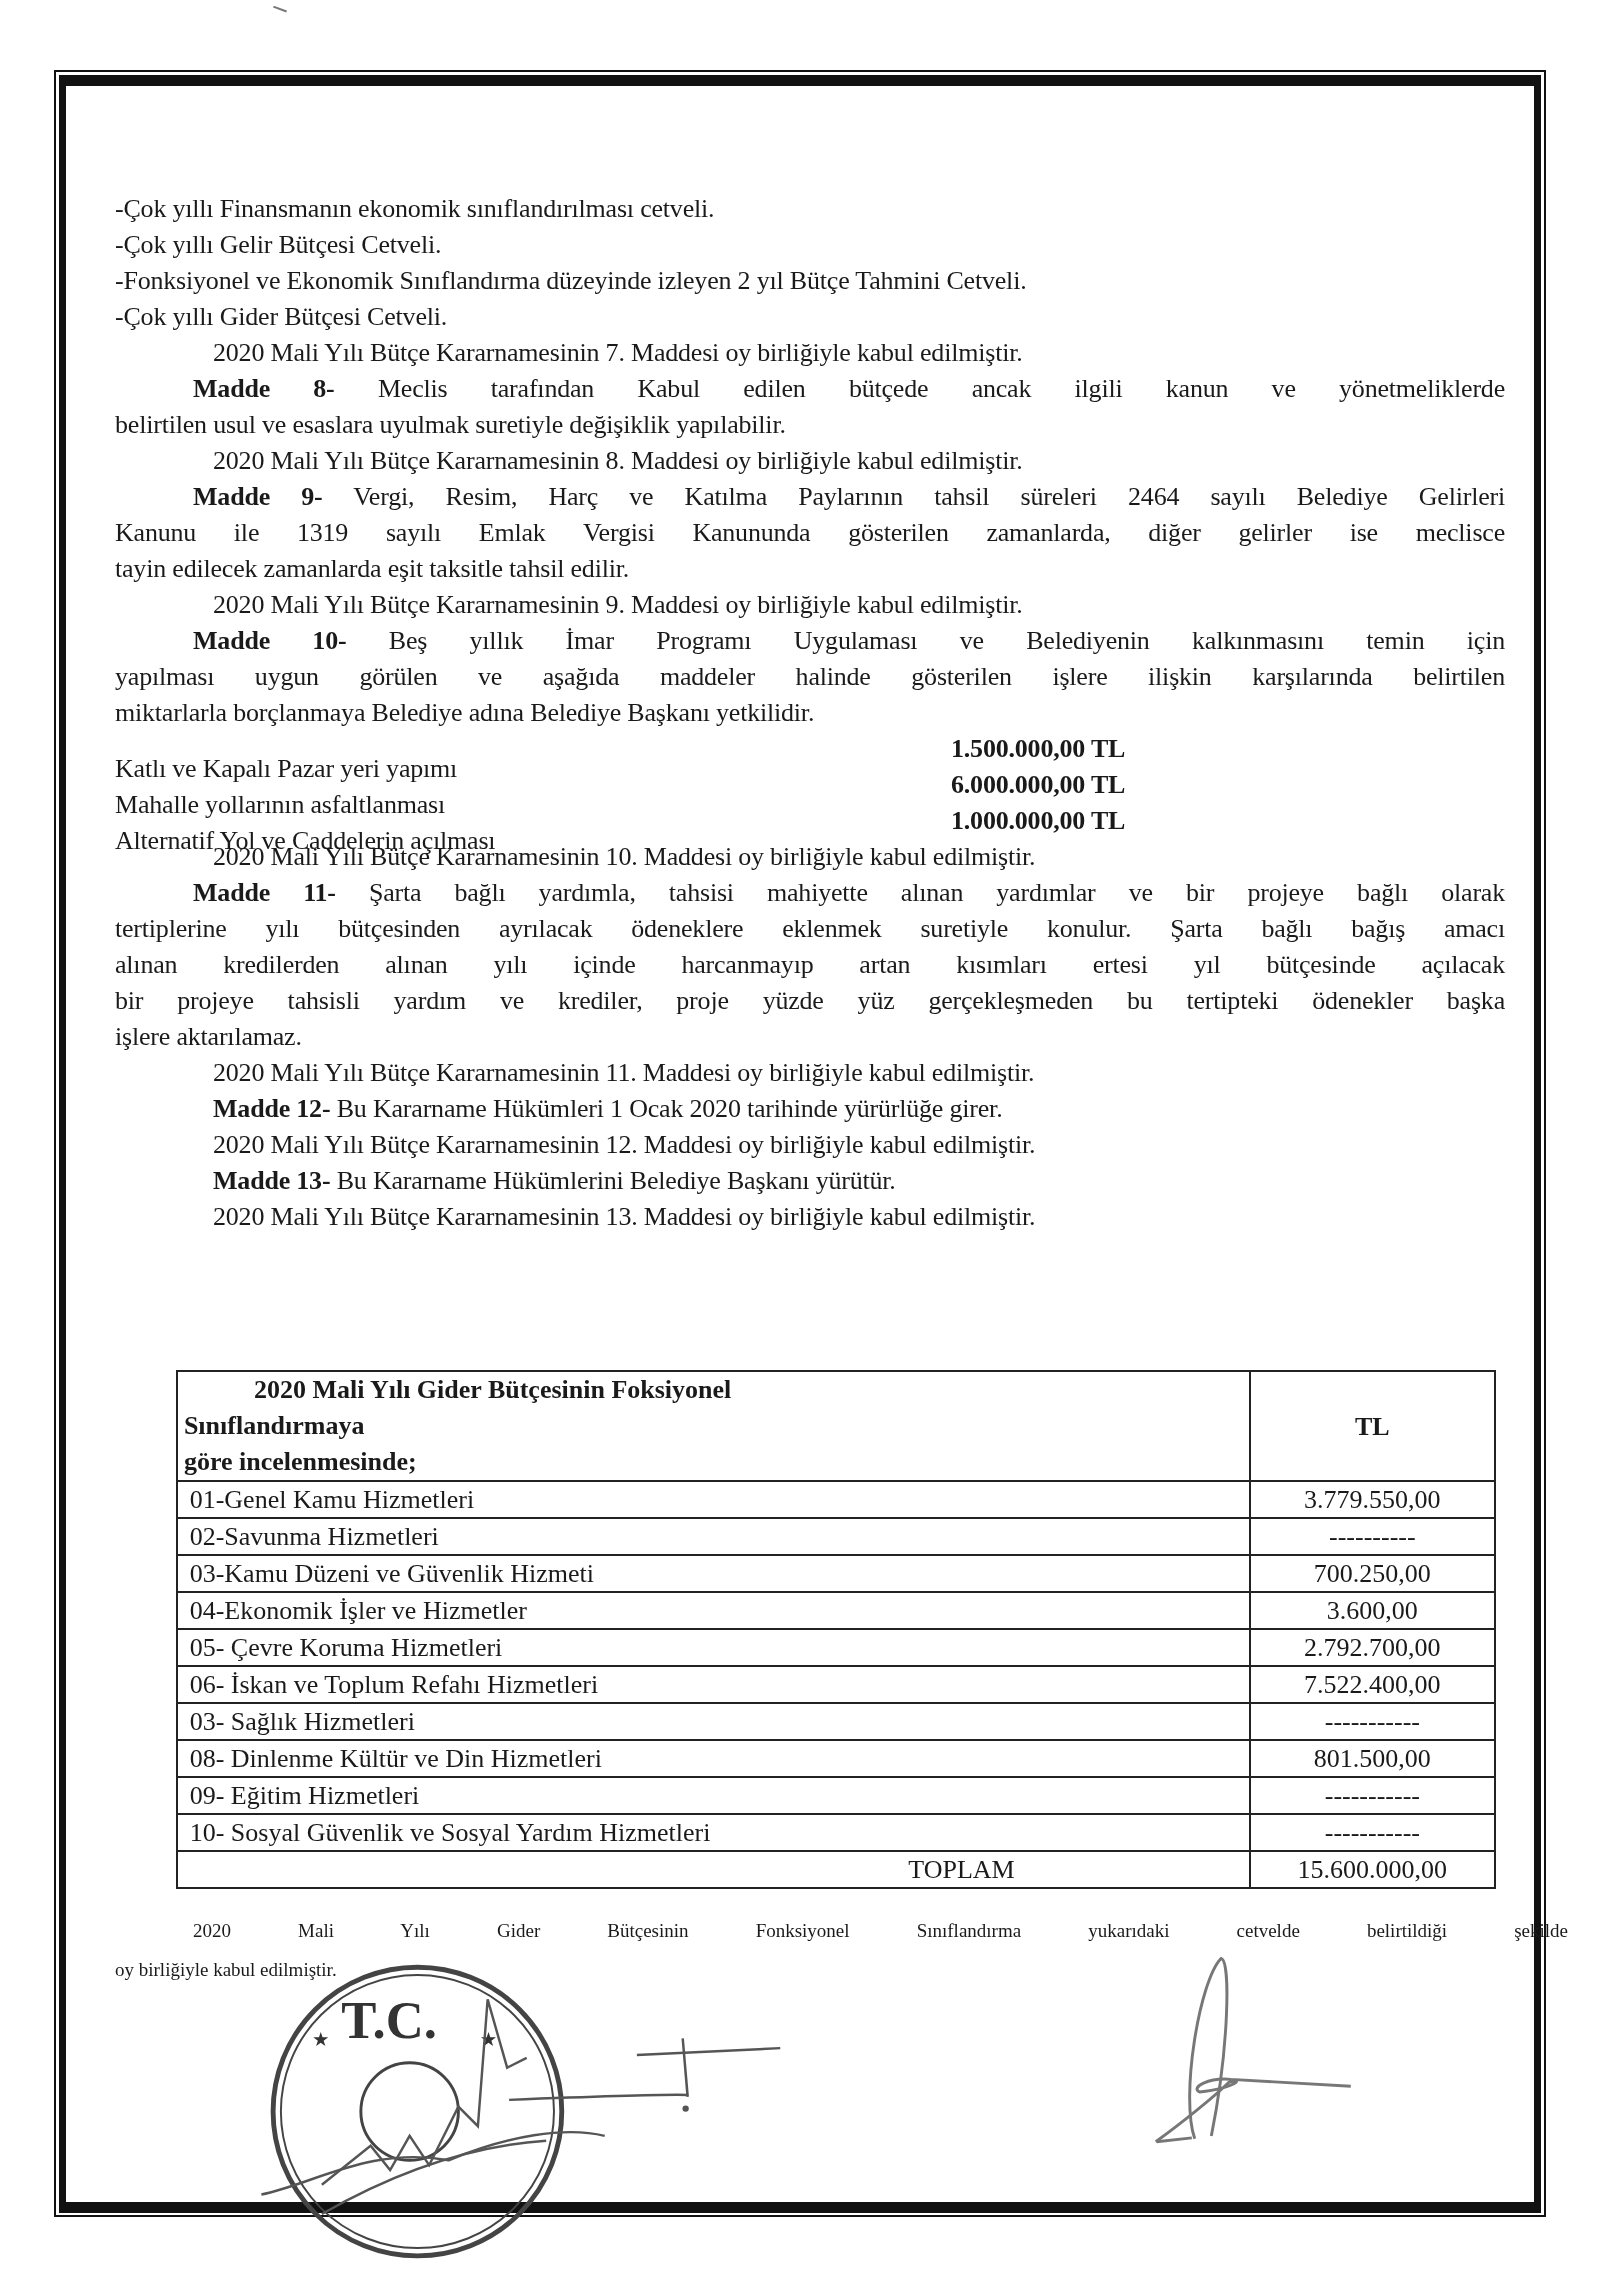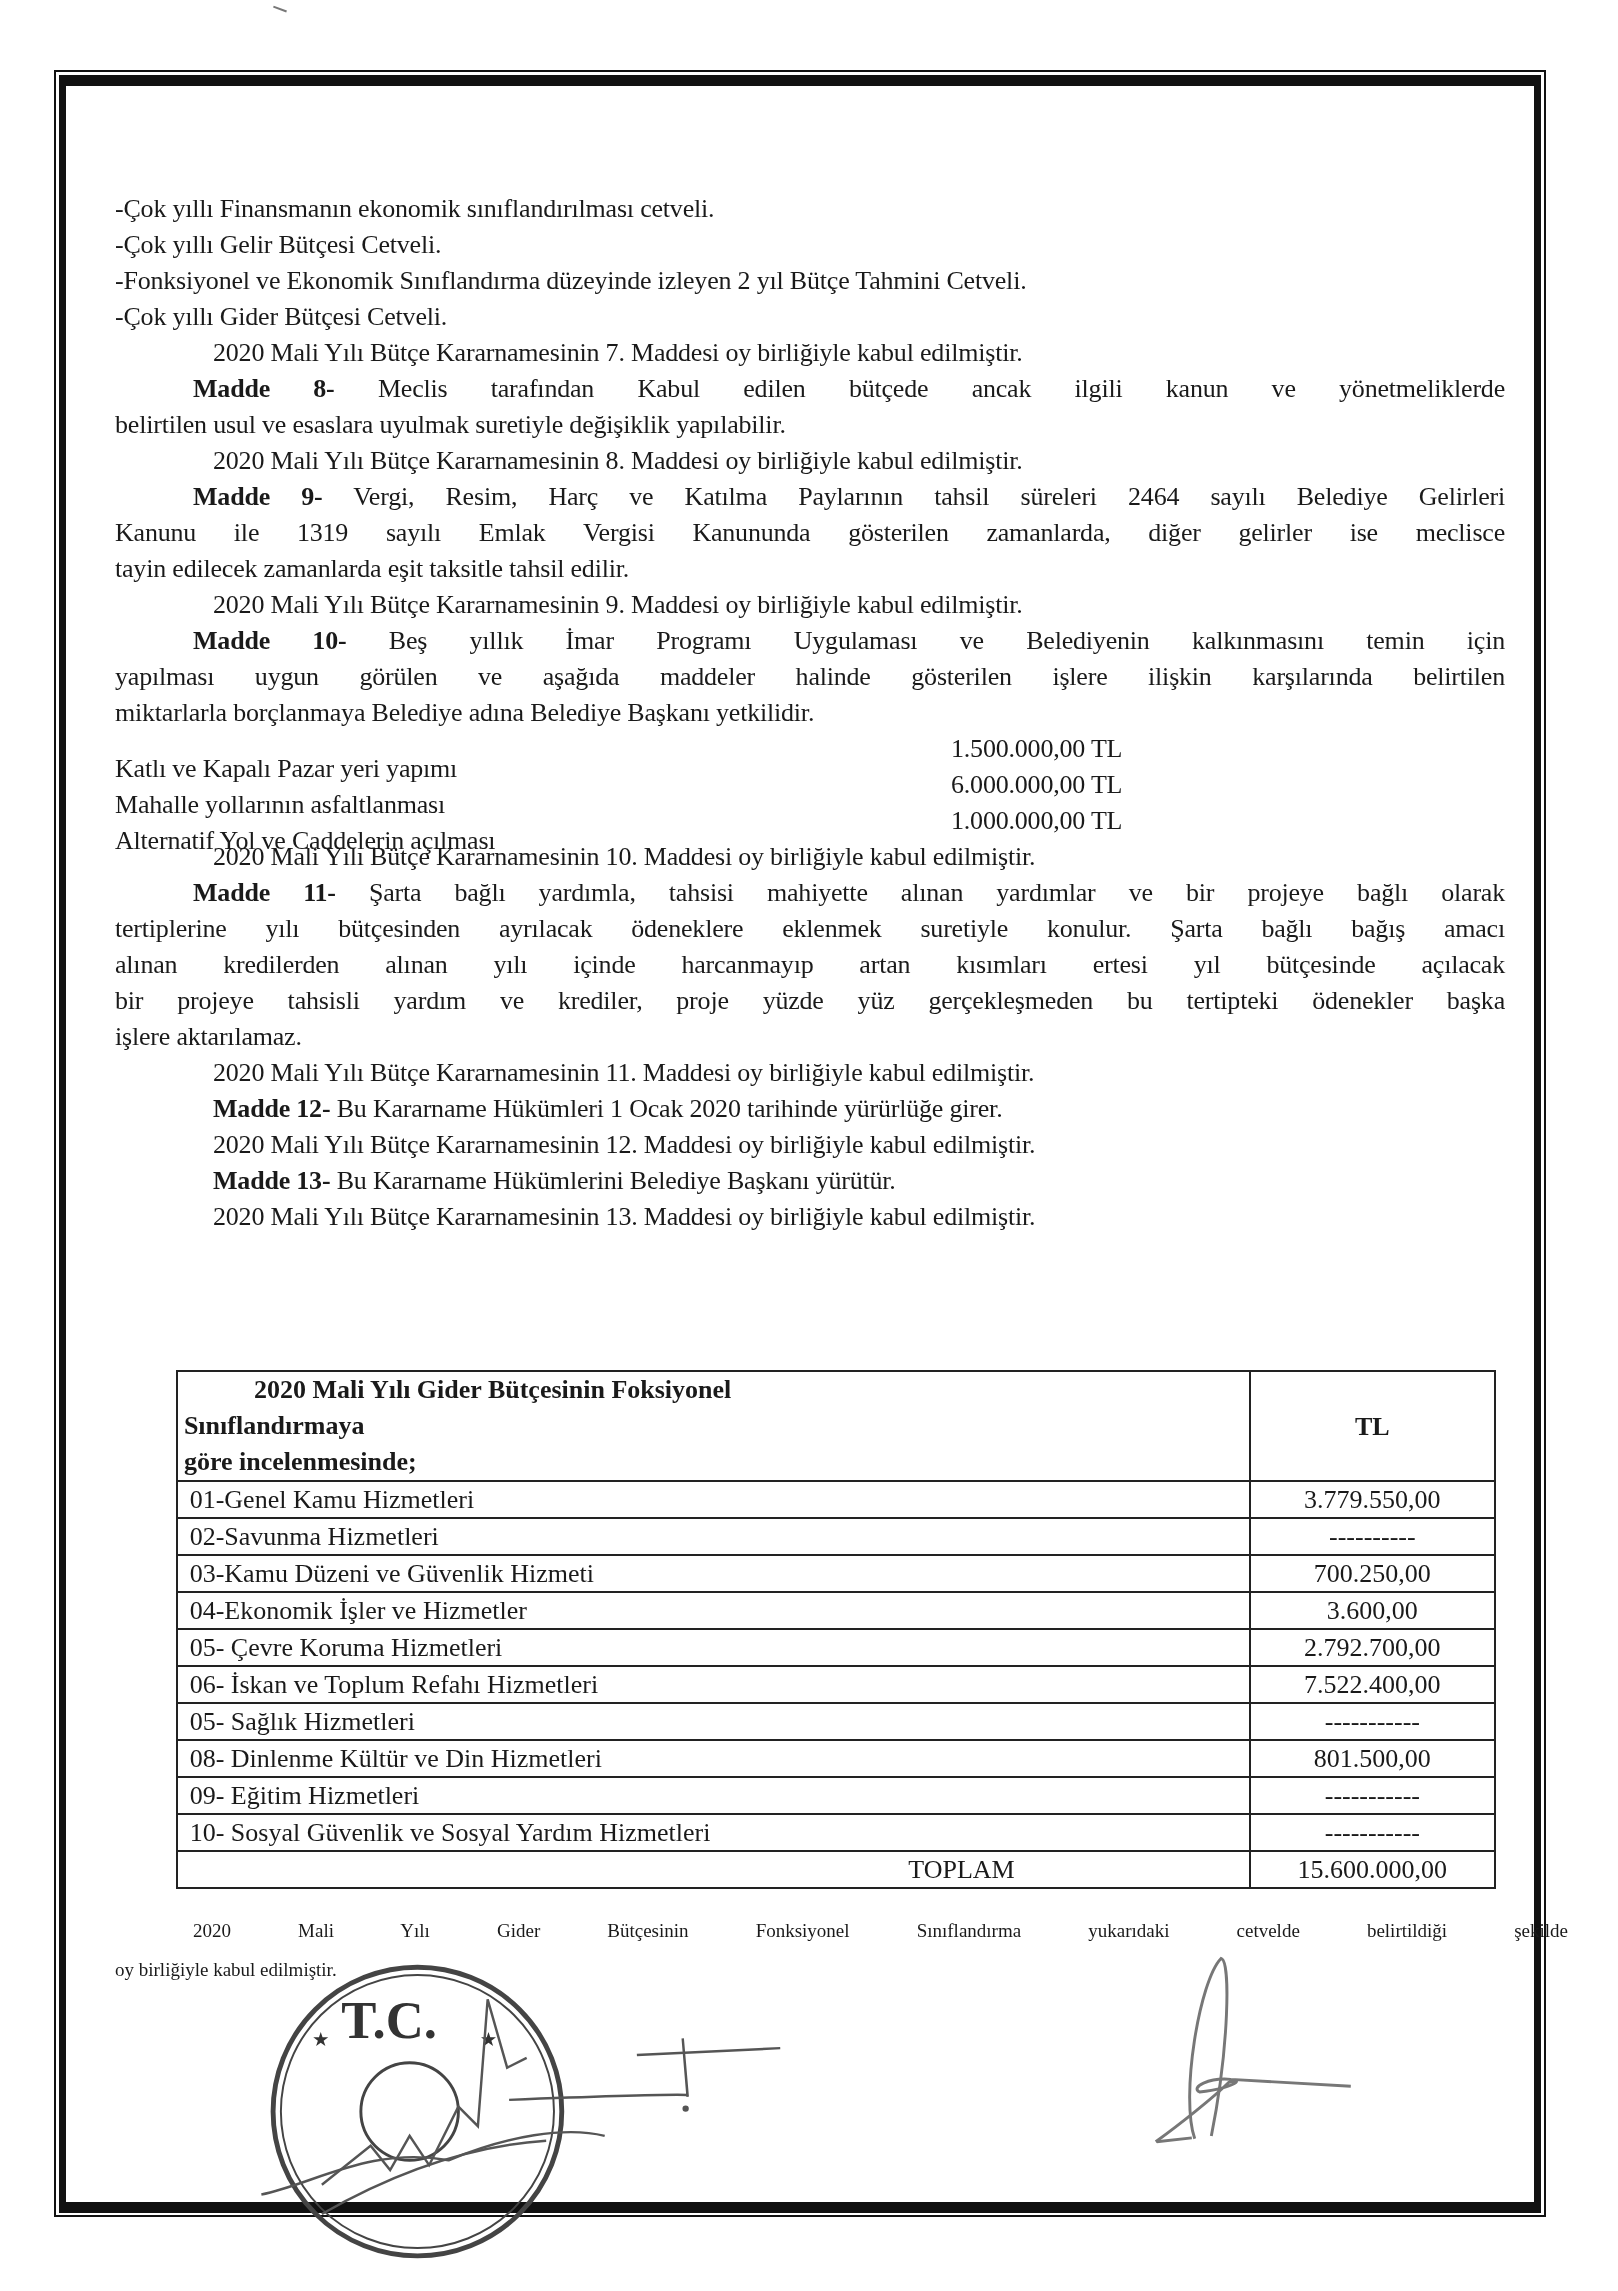--- a/index.html
+++ b/index.html
@@ -10,21 +10,21 @@
   .frame-inner { position: absolute; left: 59px; top: 75px; width: 1482px; height: 2138px;
                  border-left: 7.8px solid #111; border-right: 7.8px solid #111; border-top: 11.7px solid #111; border-bottom: 11.7px solid #111; box-sizing: border-box; }
   .content { position: absolute; left: 115px; top: 191px; width: 1404px; font-size: 26px; line-height: 36px; letter-spacing: -0.2px; }
   .line { white-space: nowrap; height: 36px; }
   .ind-b { padding-left: 98px; }
   .just { text-align: justify; text-align-last: justify; white-space: normal; width: 1390px; }
   .just2 { text-align: justify; text-align-last: justify; white-space: normal; width: 1312px; padding-left: 78px; }
   .b { font-weight: bold; }
   .amt-row { display: flex; height: 36px; }
   .amt-row .lbl { width: 836px; margin-top: 20px; }
-  .amt-row .val { white-space: nowrap; }
+  .amt-row .val { white-space: nowrap; font-weight: bold; }
   table.budget { position: absolute; left: 176px; top: 1370px; width: 1320px; border-collapse: collapse; font-size: 26px; }
   table.budget td { border: 2px solid #222; padding: 0 0 0 5.9px; height: 35px; line-height: 33px; vertical-align: middle; }
   table.budget td.c1 { width: 825px; padding-left: 11.7px; margin-top: 30px; }
   table.budget td.c2 { text-align: center; padding-left: 0; }
   table.budget td.head { font-weight: bold; line-height: 36px; padding-left: 5.9px; height: 107px; }
   table.budget td.head .t1 { padding-left: 70px; }
   table.budget td.tl { font-weight: bold; text-align: center; }
   table.budget td.total { text-align: right; padding-right: 234px; }
   .closing { position: absolute; left: 115px; top: 1911px; font-size: 19px; line-height: 39px; }
   .closing .c1 { padding-left: 78px; white-space: nowrap; width: 1375px; text-align: justify; text-align-last: justify; }
@@ -111,21 +111,21 @@
       </tr>
   <tr>
         <td class="c1">05- Çevre Koruma Hizmetleri</td>
         <td class="c2">2.792.700,00</td>
       </tr>
   <tr>
         <td class="c1">06- İskan ve Toplum Refahı Hizmetleri</td>
         <td class="c2">7.522.400,00</td>
       </tr>
   <tr>
-        <td class="c1">05- Sağlık Hizmetleri</td>
+        <td class="c1">03- Sağlık Hizmetleri</td>
         <td class="c2">-----------</td>
       </tr>
   <tr>
         <td class="c1">08- Dinlenme Kültür ve Din Hizmetleri</td>
         <td class="c2">801.500,00</td>
       </tr>
   <tr>
         <td class="c1">09- Eğitim Hizmetleri</td>
         <td class="c2">-----------</td>
       </tr>

